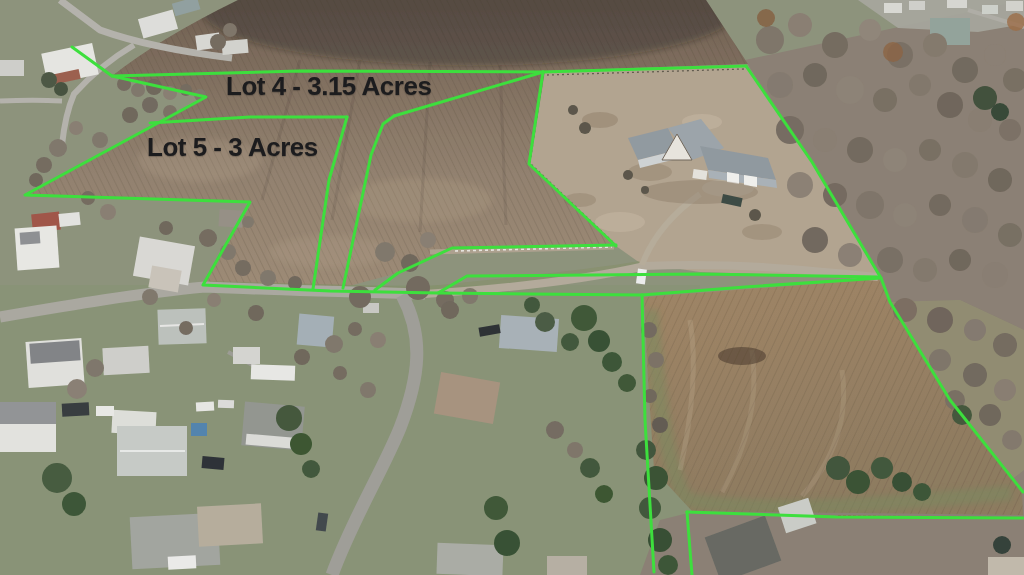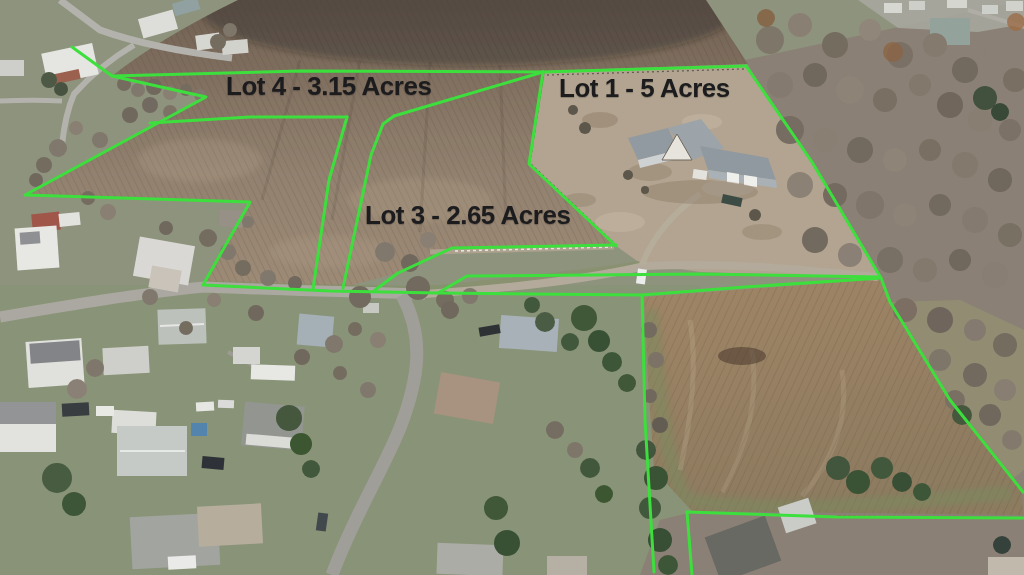--- a/index.html
+++ b/index.html
@@ -342,16 +342,15 @@
     <polyline points="616,245 452,248 398,273 375,290"></polyline>
     <polyline points="543,72 746,66"></polyline>
     <polyline points="746,66 812,162 881,278 890,302 950,400 1023,492"></polyline>
     <polyline points="642,295 745,287 881,278"></polyline>
     <polyline points="642,295 645,420 654,572"></polyline>
     <polyline points="687,512 836,517 1023,518"></polyline>
     <polyline points="687,512 692,575"></polyline>
   </g>
 </svg>
 
-  <div class="lot-label" style="left:559px;top:75px;">Lot 1 - 5 Acres</div>
-  <div class="lot-label" style="left:365px;top:202px;">Lot 3 - 2.65 Acres</div>
   <div class="lot-label" style="left:226px;top:73px;">Lot 4 - 3.15 Acres</div>
+  <div class="lot-label" style="left:147px;top:134px;">Lot 5 - 3 Acres</div>
 </div>
 
 </body></html>

